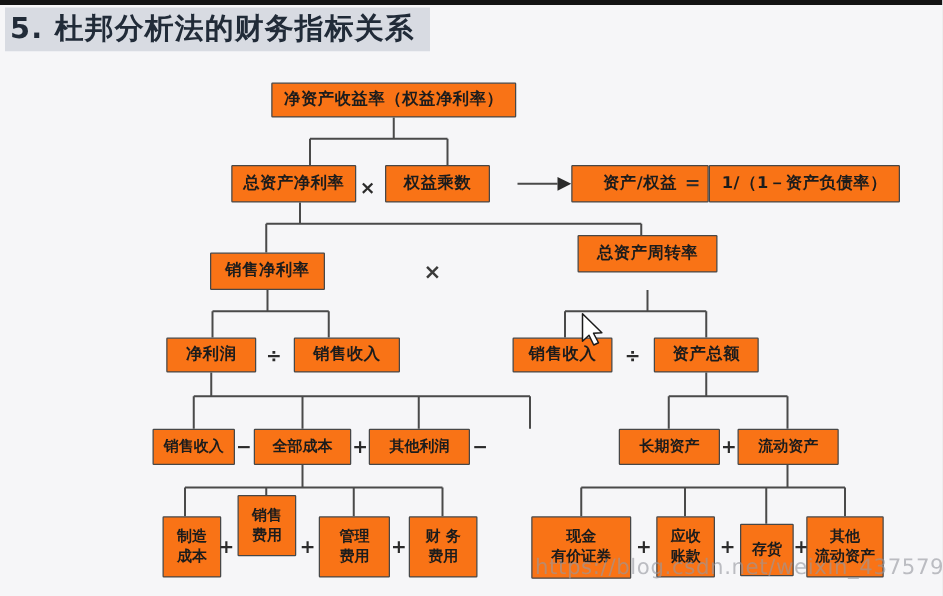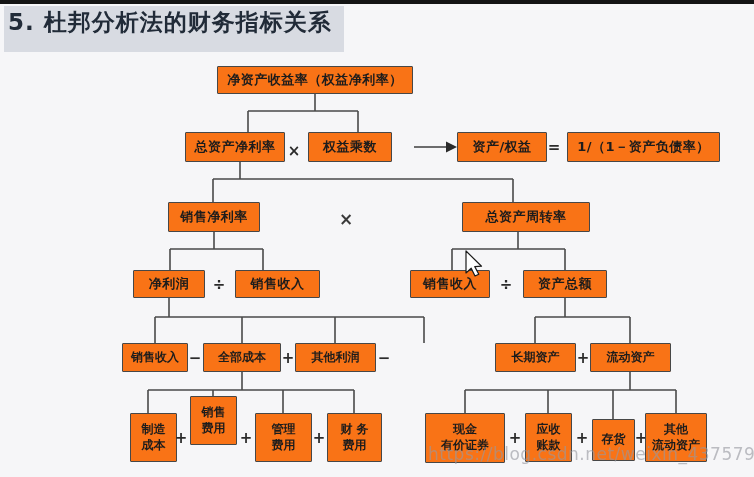--- a/index.html
+++ b/index.html
@@ -4,21 +4,21 @@
 <style>
   html,body{margin:0;padding:0;background:#e8e8e8;}
   #canvas{
     position:relative;width:754px;height:477px;overflow:hidden;
     background:#f6f6f8;font-family:"DejaVu Sans","Liberation Sans",sans-serif;
   }
   #topbar{position:absolute;left:0;top:0;width:754px;height:4px;background:#141414;}
   #title{
     position:absolute;left:4px;top:6px;display:inline-block;
     background:#d8dbe2;color:#212b38;font-size:23px;font-weight:bold;
-    padding:1px 12px 14px 4px;letter-spacing:1px;white-space:nowrap;
+    padding:1px 12px 3px 4px;letter-spacing:1px;white-space:nowrap;
   }
   .node{
     position:absolute;background:#f97316;border:1.6px solid #474747;border-radius:1px;
     display:flex;flex-direction:column;align-items:center;justify-content:center;
     font-weight:bold;color:#1c1c1c;font-size:13px;line-height:1.3;
     letter-spacing:0.5px;box-sizing:border-box;text-align:center;
   }
   .node.small{font-size:12px;letter-spacing:0;}
   .node .ln{white-space:nowrap;}
   .op{
@@ -60,33 +60,33 @@
     <span class="ln">净资产收益率（权益净利率）</span>
   </div>
 
   <div class="node" style="left:185px;top:132px;width:100px;height:30px">
     <span class="ln">总资产净利率</span>
   </div>
   <span class="op" style="left:294px;top:151px">×</span>
   <div class="node" style="left:308px;top:132px;width:84px;height:30px">
     <span class="ln">权益乘数</span>
   </div>
-  <div class="node" style="left:457px;top:132px;width:90px;height:30px">
+  <div class="node" style="left:457px;top:132px;width:110px;height:30px">
     <span class="ln">资产/权益</span>
   </div>
   <span class="op" style="left:554px;top:147px">=</span>
   <div class="node" style="left:567px;top:132px;width:153px;height:30px">
     <span class="ln">1/（1－资产负债率）</span>
   </div>
 
   <div class="node" style="left:168px;top:202px;width:92px;height:30px">
     <span class="ln">销售净利率</span>
   </div>
   <span class="op big" style="left:346px;top:219px">×</span>
-  <div class="node" style="left:462px;top:202px;width:128px;height:30px">
+  <div class="node" style="left:462px;top:188px;width:112px;height:30px">
     <span class="ln">总资产周转率</span>
   </div>
 
   <div class="node" style="left:133px;top:270px;width:72px;height:28px">
     <span class="ln">净利润</span>
   </div>
   <span class="op" style="left:219px;top:285px">÷</span>
   <div class="node" style="left:235px;top:270px;width:85px;height:28px">
     <span class="ln">销售收入</span>
   </div>

